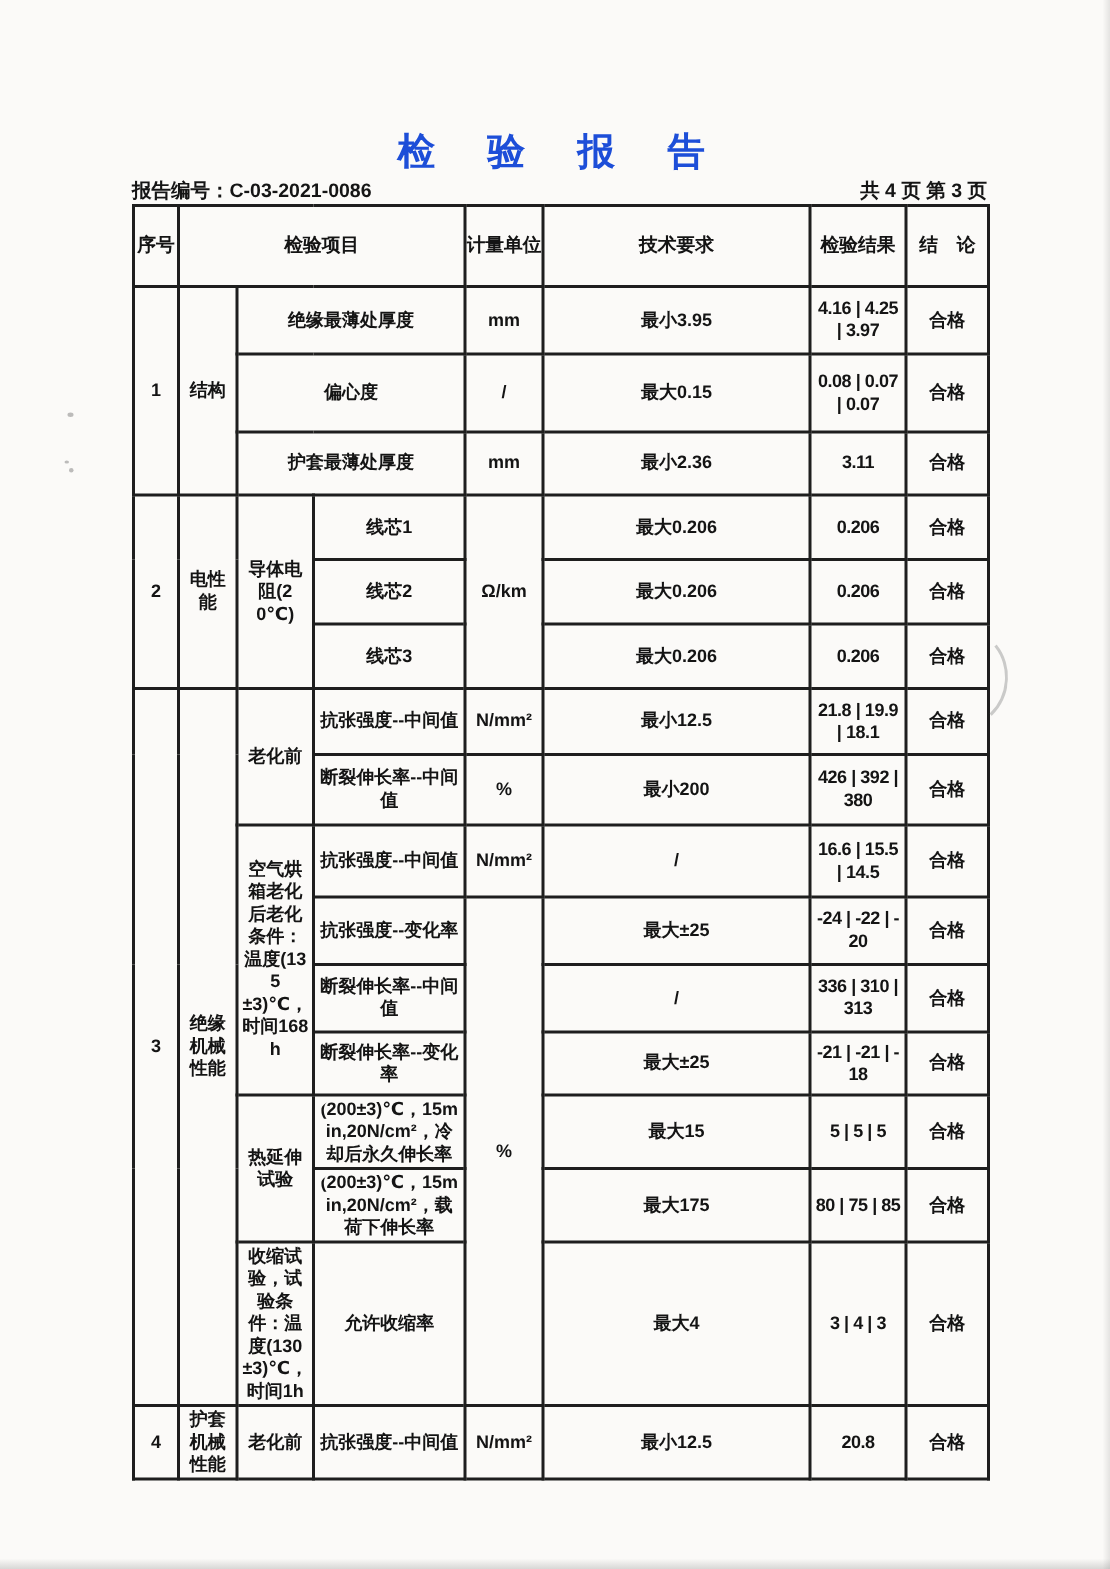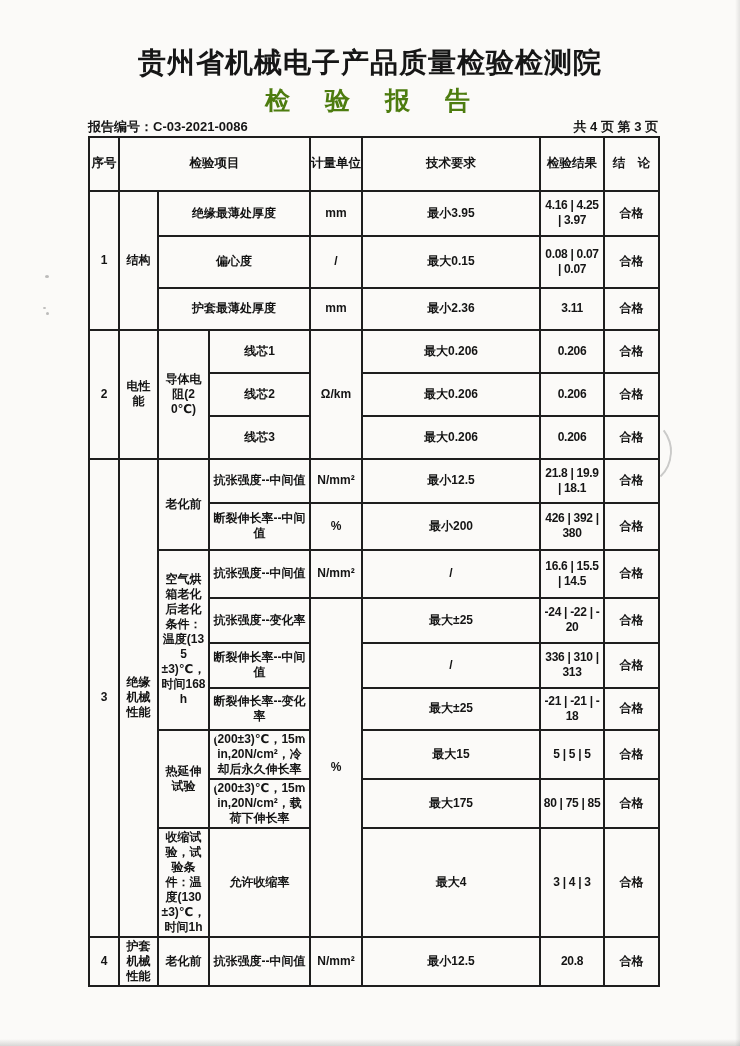--- a/index.html
+++ b/index.html
@@ -10,21 +10,21 @@
   }
   
   .org-title{
     position:absolute;top:44px;left:0;width:100%;text-align:center;
     font-family:"Liberation Serif","DejaVu Serif",serif;
     font-size:28px;font-weight:bold;letter-spacing:1px;color:#161616;
   }
   .doc-title{
     position:absolute;top:84px;left:0;width:100%;text-align:center;
     font-family:"Liberation Serif","DejaVu Serif",serif;
-    font-size:25px;font-weight:bold;letter-spacing:5px;color:#4d7c0f;
+    font-size:25px;font-weight:bold;letter-spacing:5px;color:#1d4ed8;
   }
   .meta-row{
     position:absolute;top:118px;left:88px;width:570px;
     display:flex;justify-content:space-between;align-items:flex-end;
     font-size:13px;font-weight:bold;color:#151515;
   }
   
   table.report{
     position:absolute;top:136px;left:88px;width:570px;
     border-collapse:collapse;table-layout:fixed;
@@ -56,21 +56,20 @@
   .edge-bottom{position:absolute;left:0;bottom:0;width:100%;height:7px;
     background:linear-gradient(to top,rgba(90,90,90,.22),rgba(0,0,0,0));}
   .edge-right{position:absolute;top:0;right:0;width:5px;height:100%;
     background:linear-gradient(to left,rgba(90,90,90,.14),rgba(0,0,0,0));}
 </style>
 </head>
 <body>
 
 <div class="page">
 
-  <div class="org-title">贵州省机械电子产品质量检验检测院</div>
   <div class="doc-title">检　验　报　告</div>
 
   <div class="meta-row">
     <span>报告编号：C-03-2021-0086</span>
     <span>共 4 页 第 3 页</span>
   </div>
 
   <table class="report">
     <colgroup>
       <col style="width:30px">

